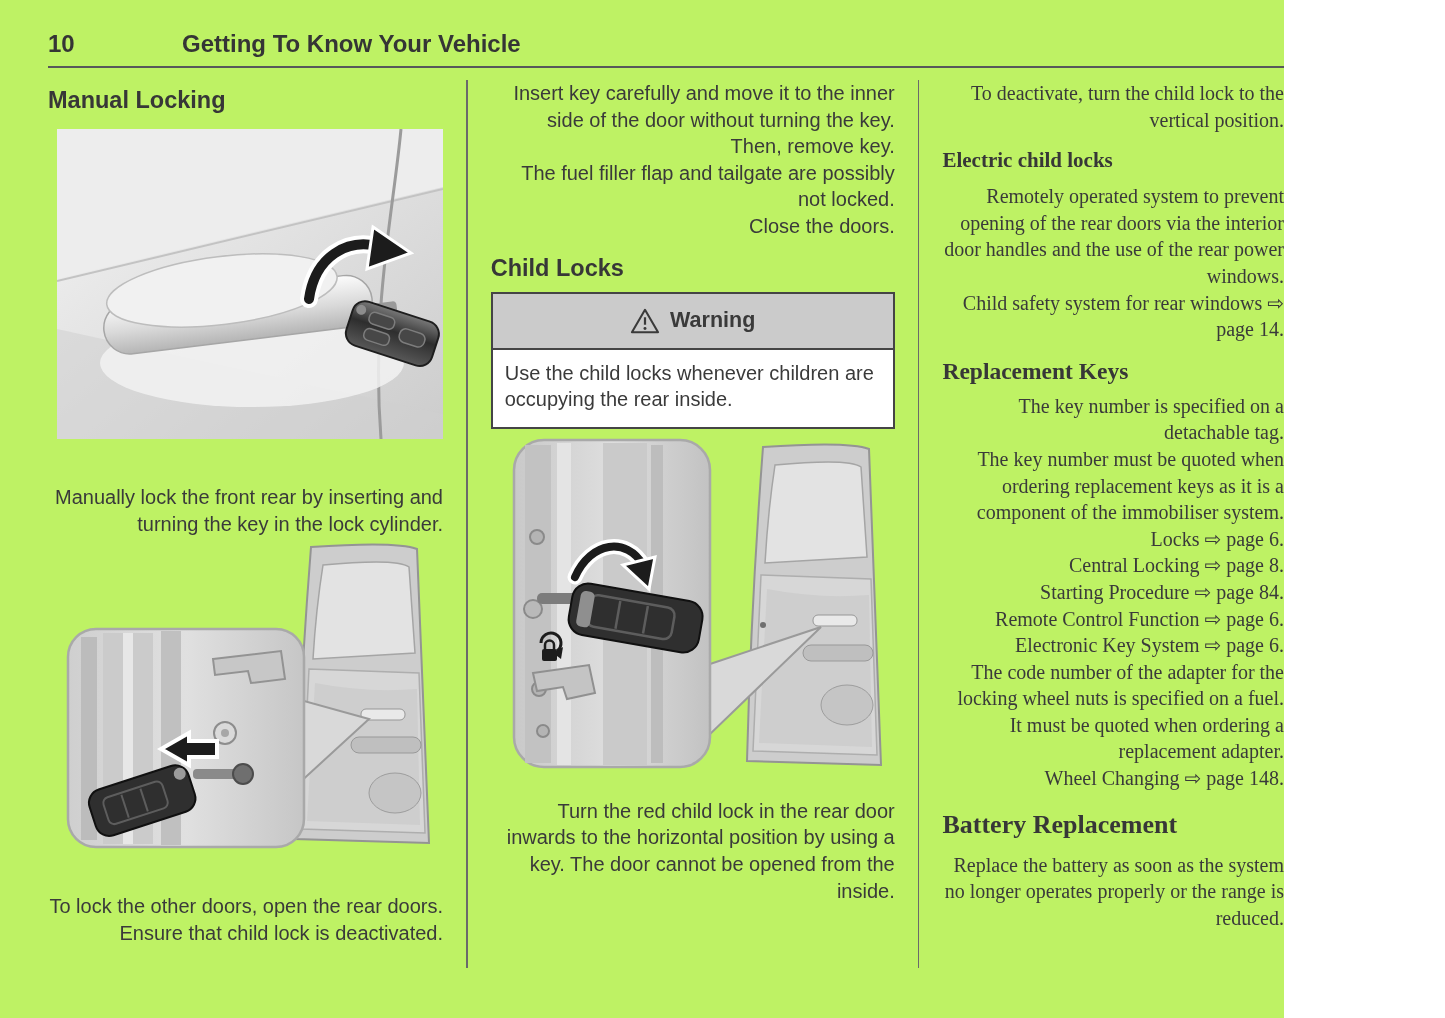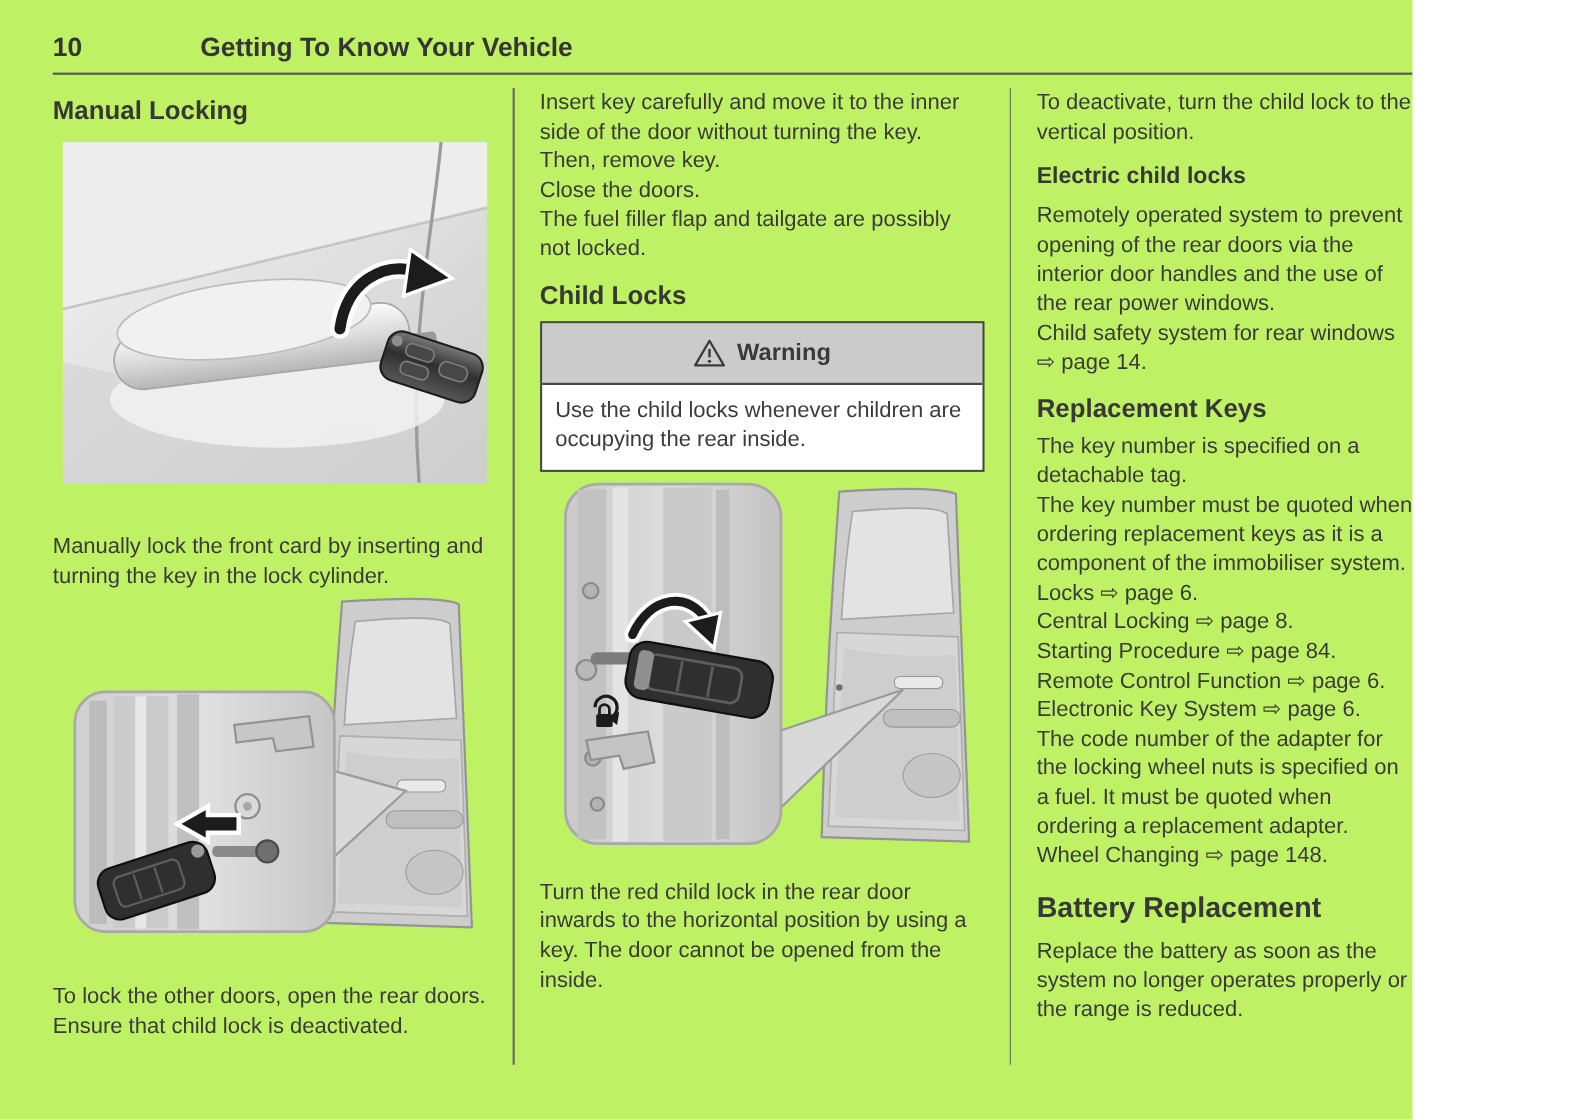--- a/index.html
+++ b/index.html
@@ -7,28 +7,28 @@
   .page{position:relative;width:1284px;height:1018px;box-sizing:border-box;padding:30px 0 0 48px;overflow:hidden;background:#bef264;}
 
   .hdr{display:flex;align-items:baseline;font-weight:bold;font-size:24px;color:#353535;}
   .hdr .pagenum{width:134px;}
   .rule{width:1293px;height:0;border:none;border-top:2px solid #57585a;margin:8px 0 0 0;}
 
   .columns{display:flex;margin-top:12px;align-items:stretch;min-height:888px;}
   .col{font-size:20px;line-height:26.6px;}
   .col1{width:398px;}
   .col2{width:404px;}
-  .col3{width:398px;}
+  .col3{width:398px;font-family:Liberation Serif, serif;}
   .vdiv{width:2px;background:#6a6a6a;margin:0 23px;}
 
   .h2{font-size:23.5px;font-weight:bold;color:#373737;margin:6px 0 12px 0;line-height:28px;}
   .h2.mid{margin:14px 0 8px 0;}
   .h3{font-size:21px;font-weight:bold;color:#373737;margin:14px 0 10px 0;line-height:26px;}
   .h1s{font-size:26px;font-weight:bold;color:#373737;margin:16px 0 10px 0;line-height:34px;}
-  .para{margin:0;}
+  .para{margin:0;text-align:right;}
   .sent{display:block;}
 
   .fig{position:relative;}
   .fig svg{display:block;}
   .fig1{width:386px;height:310px;margin:15px 0 45px 9px;}
   .fig2{width:378px;height:310px;margin:4px 0 42px 17px;}
   .fig3{width:384px;height:333px;margin:8px 0 28px 20px;}
 
   .warning{border:2px solid #454545;margin:10px 0 8px 0;}
   .warning-head{background:#cbcbcb;border-bottom:2px solid #454545;display:flex;align-items:center;justify-content:center;gap:10px;font-weight:bold;font-size:21.5px;padding:13px 0;color:#3a3a3a;}
@@ -86,21 +86,21 @@
             <rect x="308" y="188" width="26" height="12" rx="5" fill="#474747" stroke="#7d7d7d" stroke-width="1.5"></rect>
             <rect x="308" y="205" width="26" height="12" rx="5" fill="#474747" stroke="#7d7d7d" stroke-width="1.5"></rect>
             <rect x="342" y="194" width="26" height="14" rx="6" fill="#474747" stroke="#7d7d7d" stroke-width="1.5"></rect>
           </g>
           <path d="M252,170 C258,128 290,108 324,118" fill="none" stroke="#ffffff" stroke-width="18" stroke-linecap="round"></path>
           <path d="M252,170 C258,128 290,108 324,118" fill="none" stroke="#1c1c1c" stroke-width="10" stroke-linecap="round"></path>
           <polygon points="316,98 354,124 310,140" fill="#1c1c1c" stroke="#ffffff" stroke-width="3"></polygon>
         </svg>
       </div>
 
-      <p class="para">Manually lock the front card by inserting and turning the key in the lock cylinder.</p>
+      <p class="para">Manually lock the front rear by inserting and turning the key in the lock cylinder.</p>
 
       <div class="fig fig2">
         <svg viewBox="0 0 378 310" width="378" height="310">
           <defs>
             <linearGradient id="f2in" x1="0" y1="0" x2="1" y2="0">
               <stop offset="0" stop-color="#cfcfcf"></stop>
                 <stop offset="0.5" stop-color="#e0e0e0"></stop>
                 <stop offset="1" stop-color="#c6c6c6"></stop>
             </linearGradient>
           </defs>
@@ -139,22 +139,22 @@
 
       <p class="para">To lock the other doors, open the rear doors. Ensure that child lock is deactivated.</p>
     </div>
 
     <div class="vdiv"></div>
 
     <div class="col col2">
       <p class="para">
         <span class="sent">Insert key carefully and move it to the inner side of the door without turning the key.</span>
         <span class="sent">Then, remove key.</span>
+        <span class="sent">The fuel filler flap and tailgate are possibly not locked.</span>
         <span class="sent">Close the doors.</span>
-        <span class="sent">The fuel filler flap and tailgate are possibly not locked.</span>
       </p>
 
       <div class="h2 mid">Child Locks</div>
 
       <div class="warning">
         <div class="warning-head">
           <span class="wicon">
             <svg width="30" height="28" viewBox="0 0 32 30">
               <path d="M16,3 L30,27 L2,27 Z" fill="none" stroke="#3a3a3a" stroke-width="2.2" stroke-linejoin="round"></path>
               <line x1="16" y1="11" x2="16" y2="19" stroke="#3a3a3a" stroke-width="2.4"></line>

